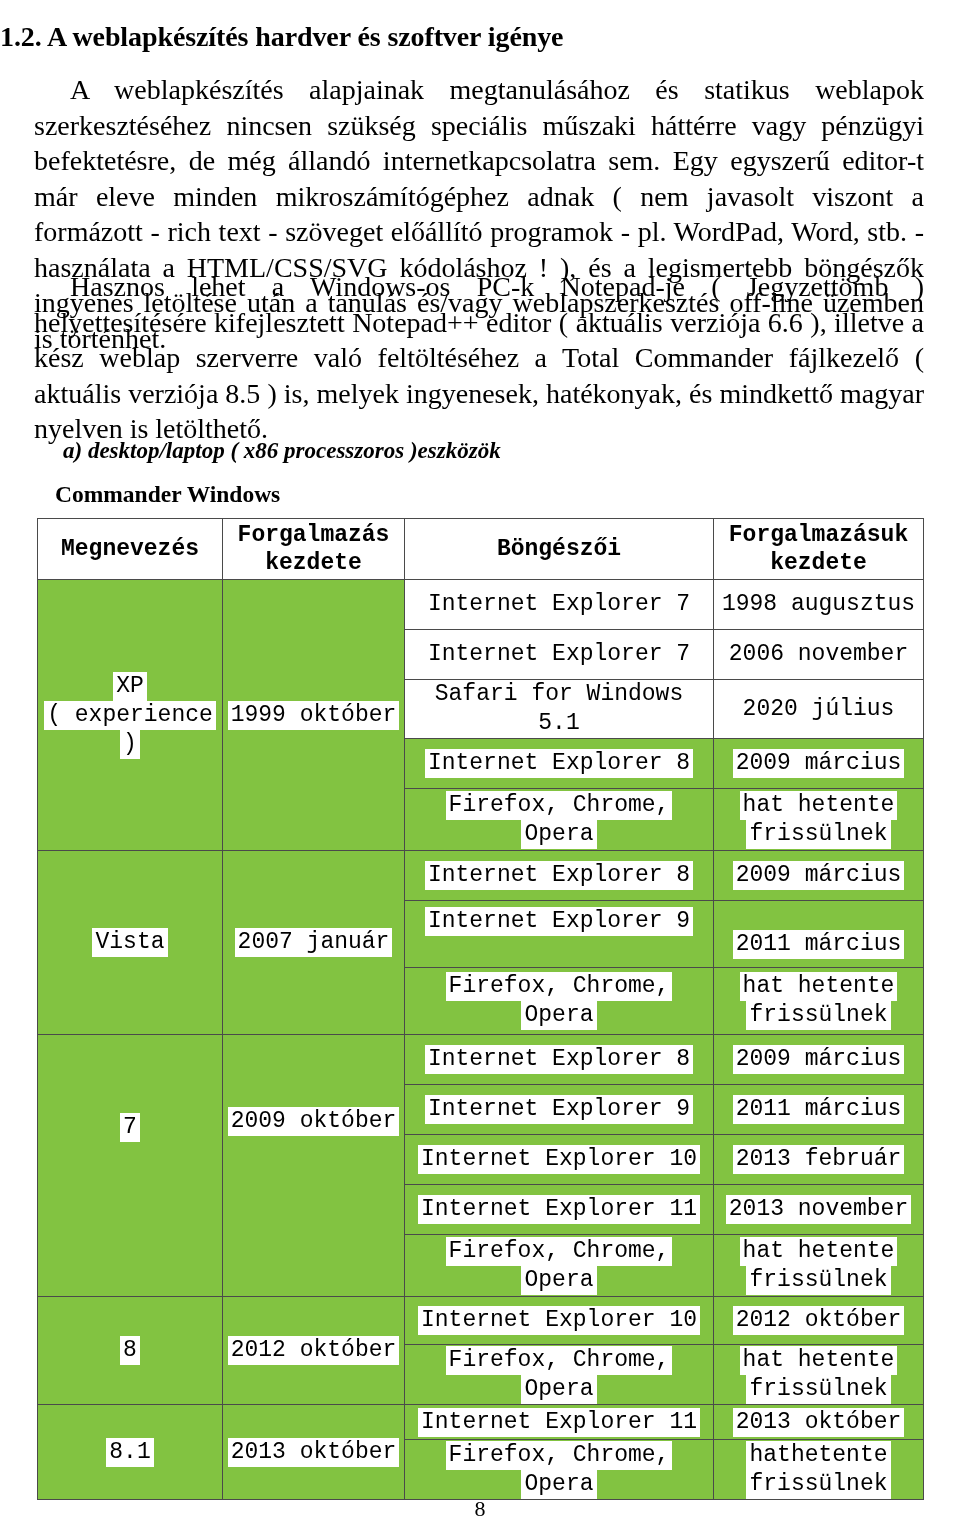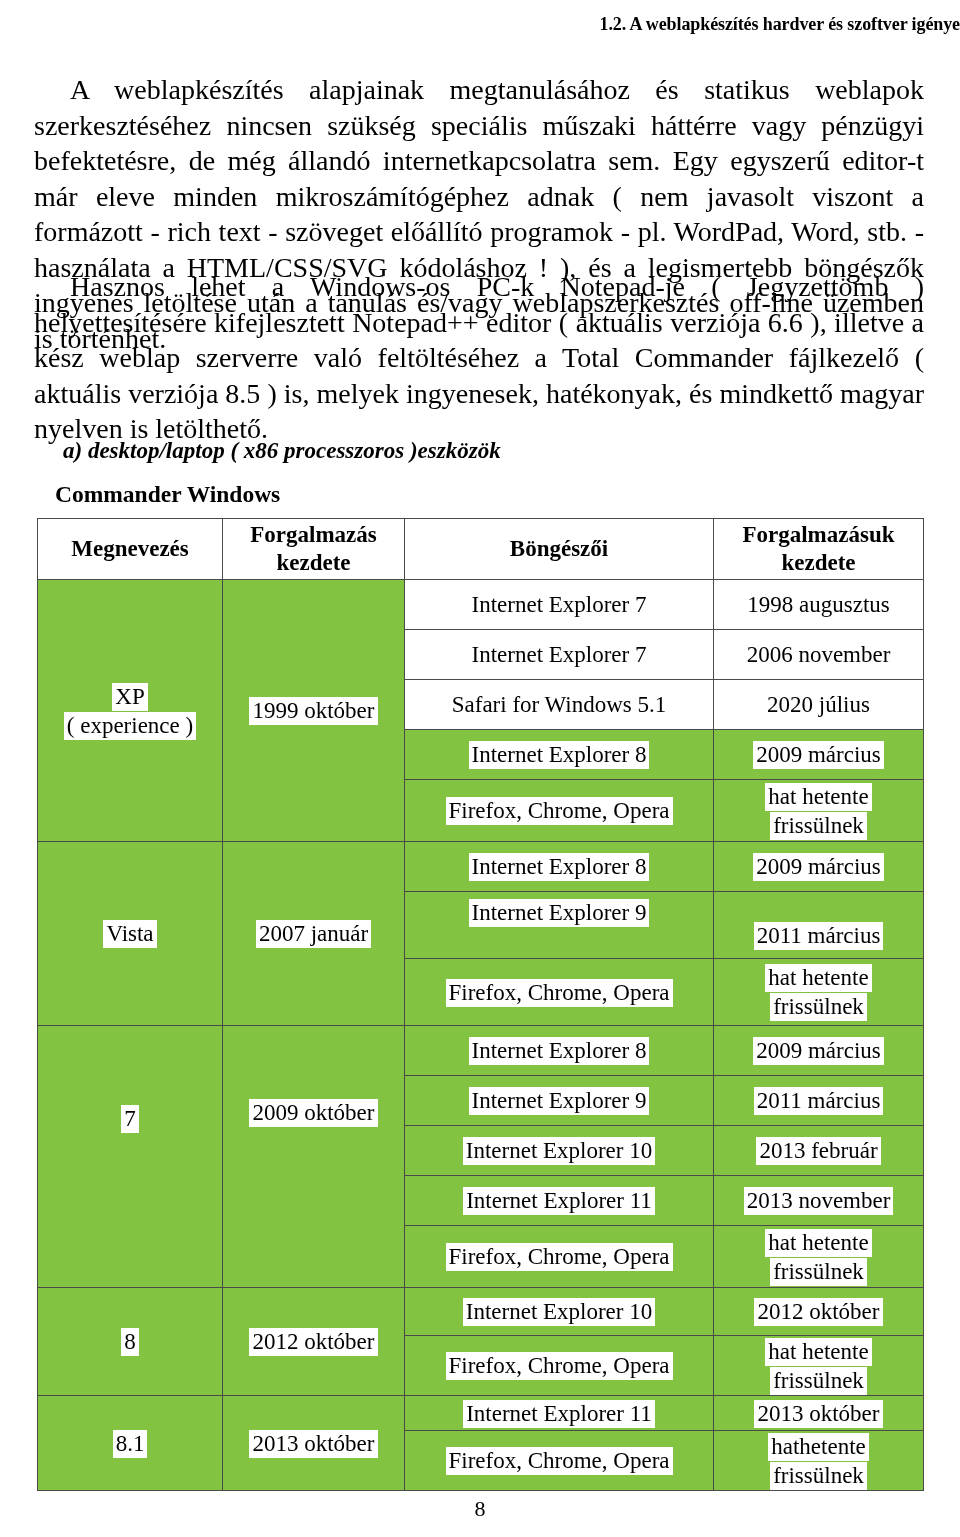--- a/index.html
+++ b/index.html
@@ -21,22 +21,22 @@
     height: 1537px;
     box-sizing: border-box;
   }
 
   
   .doc-title {
     position: absolute;
     left: 0;
     top: 2px;
     width: 960px;
-    text-align: right;
-    font-size: 18px;
+    text-align: left;
+    font-size: 28px;
     font-weight: bold;
     letter-spacing: -0.1px;
   }
 
   
   .body-text {
     position: absolute;
     left: 34px;
     width: 890px;
     font-size: 28px;
@@ -69,20 +69,21 @@
 
   
   .browser-table {
     position: absolute;
     left: 37px;
     top: 518px;
     width: 886px;
     border-collapse: collapse;
     table-layout: fixed;
     background: #5eead4;
+    font-family: Liberation Mono, monospace;
   }
   .browser-table td, .browser-table th {
     border: 1.5px solid #4a4a4a;
     padding: 0;
     margin: 0;
     vertical-align: middle;
     text-align: center;
     font-weight: normal;
     font-size: 23px;
     line-height: 29px;

